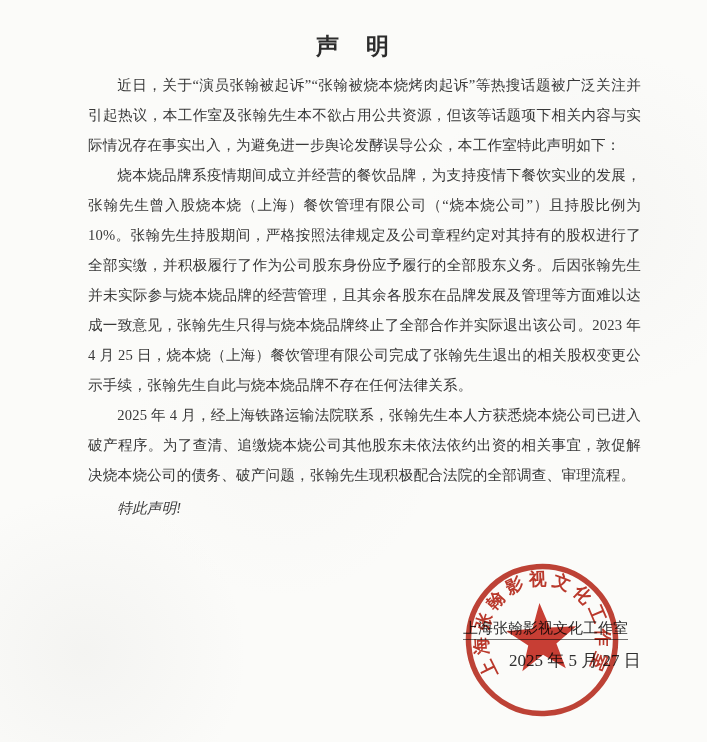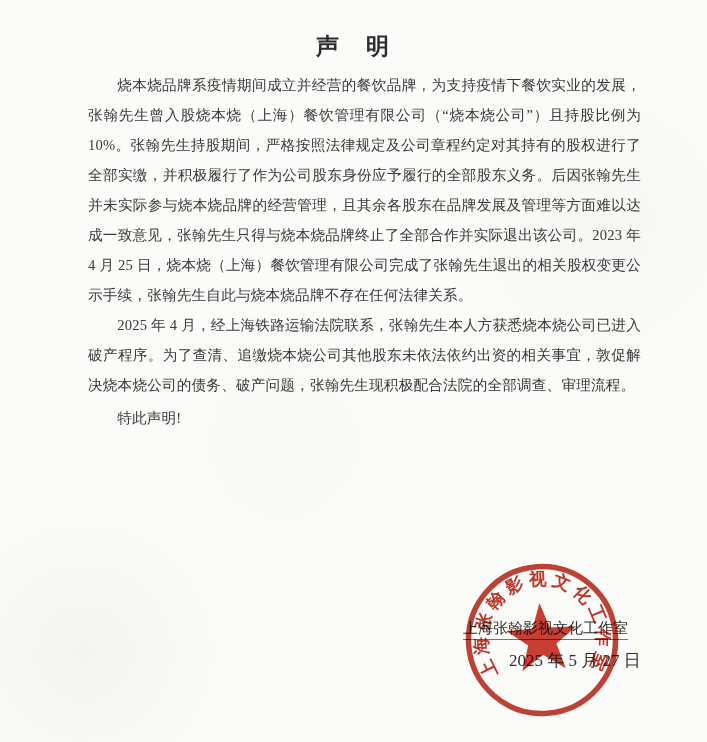--- a/index.html
+++ b/index.html
@@ -44,20 +44,21 @@
     line-height: 30px;
     text-align: justify;
     text-justify: inter-ideograph;
     text-indent: 2em;
     color: #383838;
     letter-spacing: 0.2px;
   }
   .closing {
     margin-top: 3px !important;
     text-align: left !important;
+    font-style: italic;
   }
   .signature-line {
     position: absolute;
     top: 618px;
     left: 463px;
     font-size: 15px;
     line-height: 20px;
     color: #2f2f2f;
     border-bottom: 1px solid rgba(70,70,70,0.75);
     padding-bottom: 1px;
@@ -89,20 +90,21 @@
   .seal svg { display: block; width: 100%; height: 100%; }
 </style>
 </head>
 <body>
 
 <div class="page">
 
   <div class="doc-title">声　明</div>
 
   <div class="doc-body">
+    <p>近日，关于“演员张翰被起诉”“张翰被烧本烧烤肉起诉”等热搜话题被广泛关注并引起热议，本工作室及张翰先生本不欲占用公共资源，但该等话题项下相关内容与实际情况存在事实出入，为避免进一步舆论发酵误导公众，本工作室特此声明如下：</p>
     <p>烧本烧品牌系疫情期间成立并经营的餐饮品牌，为支持疫情下餐饮实业的发展，张翰先生曾入股烧本烧（上海）餐饮管理有限公司（“烧本烧公司”）且持股比例为 10%。张翰先生持股期间，严格按照法律规定及公司章程约定对其持有的股权进行了全部实缴，并积极履行了作为公司股东身份应予履行的全部股东义务。后因张翰先生并未实际参与烧本烧品牌的经营管理，且其余各股东在品牌发展及管理等方面难以达成一致意见，张翰先生只得与烧本烧品牌终止了全部合作并实际退出该公司。2023 年 4 月 25 日，烧本烧（上海）餐饮管理有限公司完成了张翰先生退出的相关股权变更公示手续，张翰先生自此与烧本烧品牌不存在任何法律关系。</p>
     <p>2025 年 4 月，经上海铁路运输法院联系，张翰先生本人方获悉烧本烧公司已进入破产程序。为了查清、追缴烧本烧公司其他股东未依法依约出资的相关事宜，敦促解决烧本烧公司的债务、破产问题，张翰先生现积极配合法院的全部调查、审理流程。</p>
     <p class="closing">特此声明!</p>
   </div>
 
   <div class="signature-line">上海张翰影视文化工作室</div>
 
   <div class="date-line">2025 年 5 月 27 日</div>
 
   <div class="seal">

